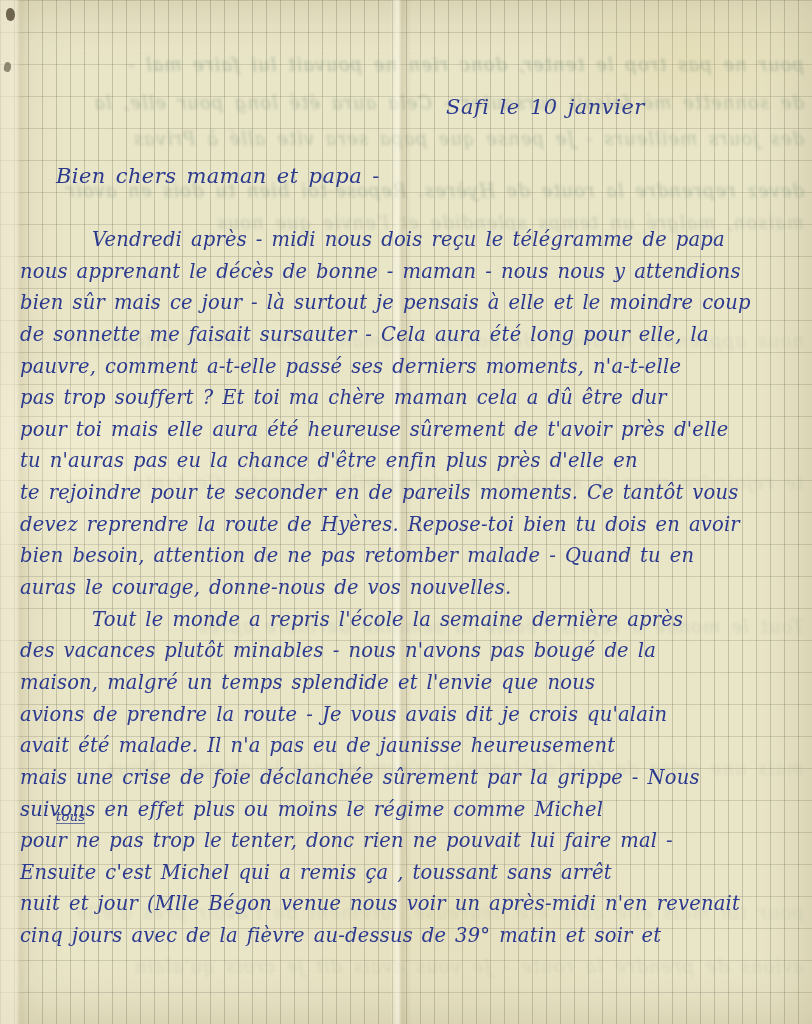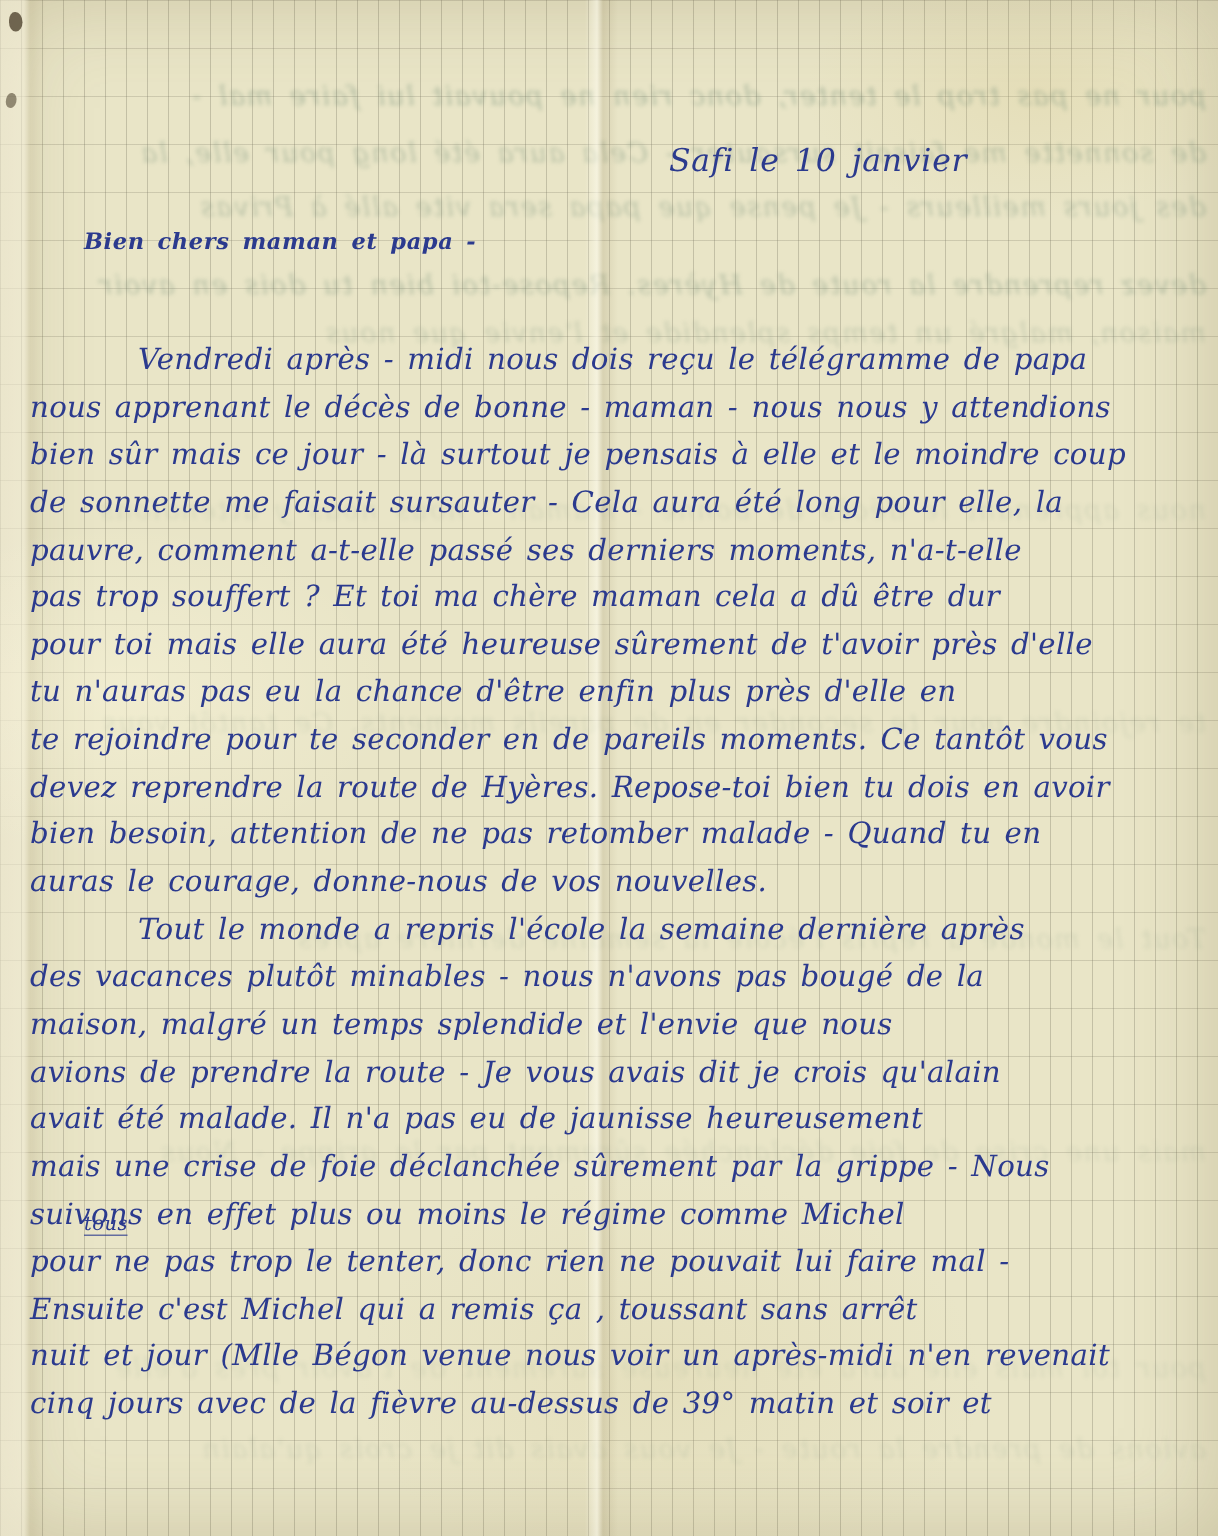--- a/index.html
+++ b/index.html
@@ -35,21 +35,21 @@
 
   
   .ghost{
     position:absolute;left:0;width:100%;padding:0 8px;box-sizing:border-box;
     color:#6f8a74;font-style:italic;font-size:18px;white-space:nowrap;
     transform:scaleX(-1);filter:blur(1.4px);pointer-events:none;letter-spacing:1px;word-spacing:4px;
   }
 
   .ink{color:#2b3a8e;font-style:italic;}
   .date-line{position:absolute;top:68px;left:446px;font-size:21px;letter-spacing:.5px;word-spacing:3px;margin-top:27px;}
-  .salutation{position:absolute;top:152px;left:56px;font-size:15px;letter-spacing:.4px;word-spacing:3px;font-weight:bold;}
+  .salutation{position:absolute;top:164px;left:56px;font-size:21px;letter-spacing:.4px;word-spacing:3px;}
   .bodytext{
     position:absolute;top:224px;left:20px;right:10px;
     font-size:19.5px;line-height:31.65px;letter-spacing:.2px;word-spacing:2.5px;
     white-space:nowrap;
   }
   .line{height:31.65px;}
   .line.indent{padding-left:72px;}
   .insertion{
     position:absolute;top:810px;left:56px;font-size:13px;letter-spacing:.3px;
     border-bottom:1px solid rgba(43,58,142,.7);line-height:13px;

